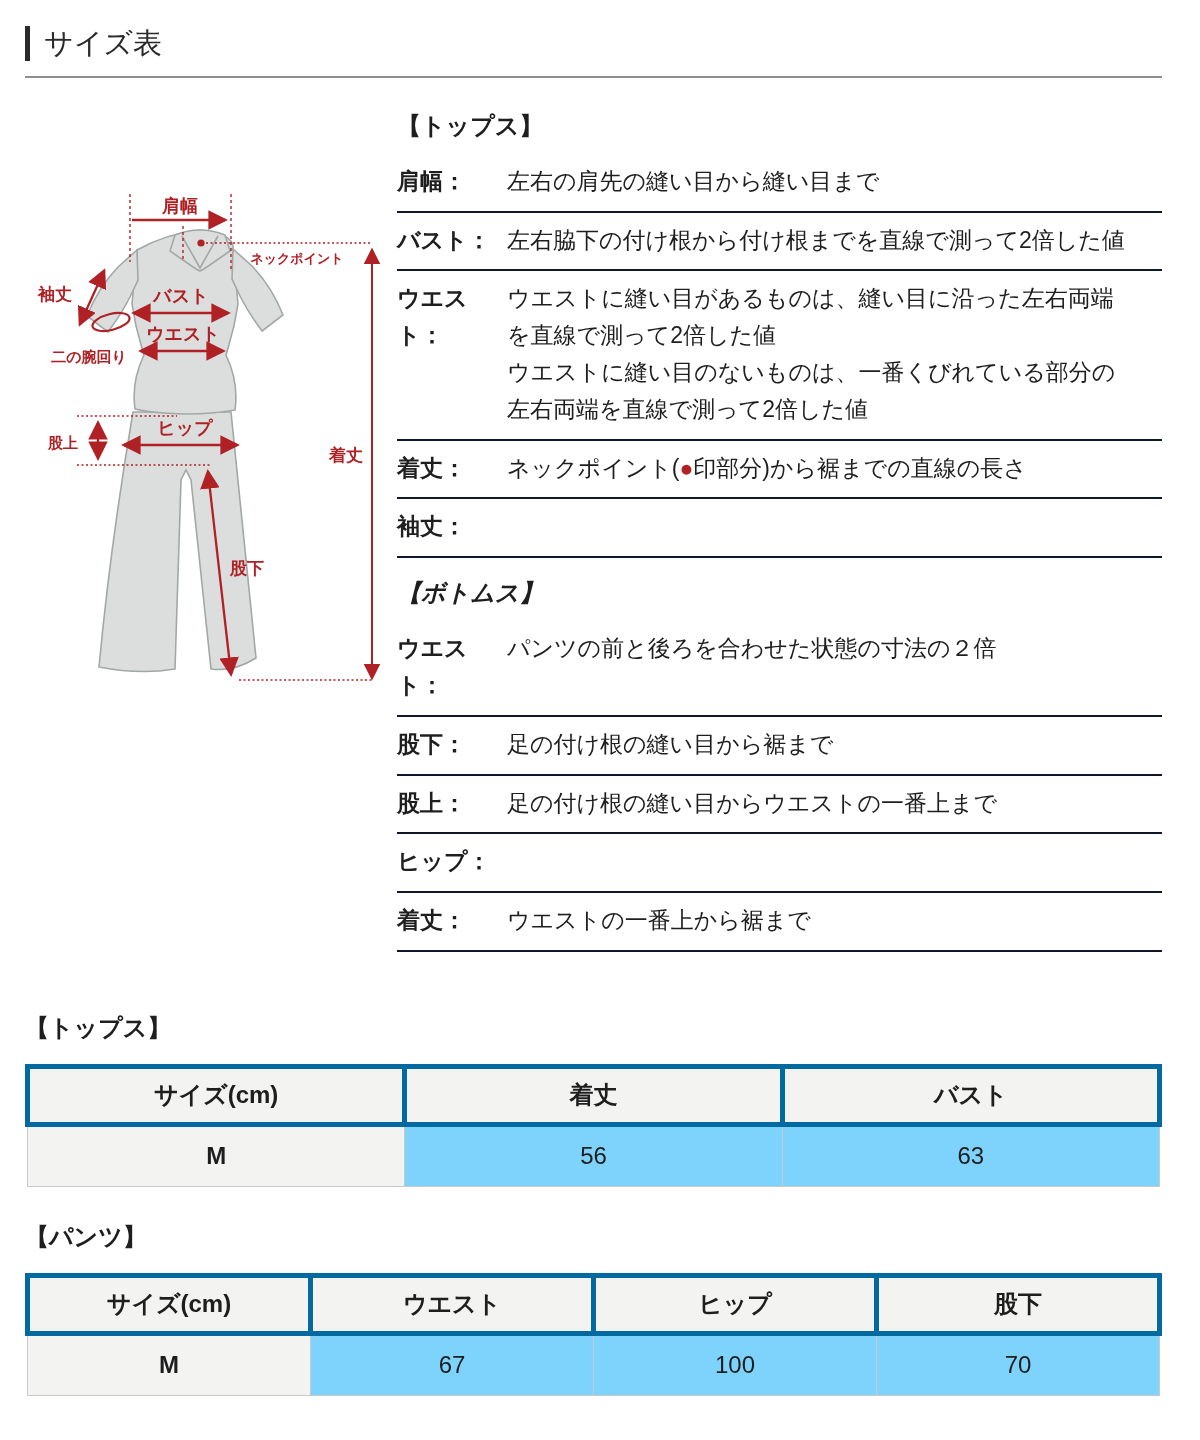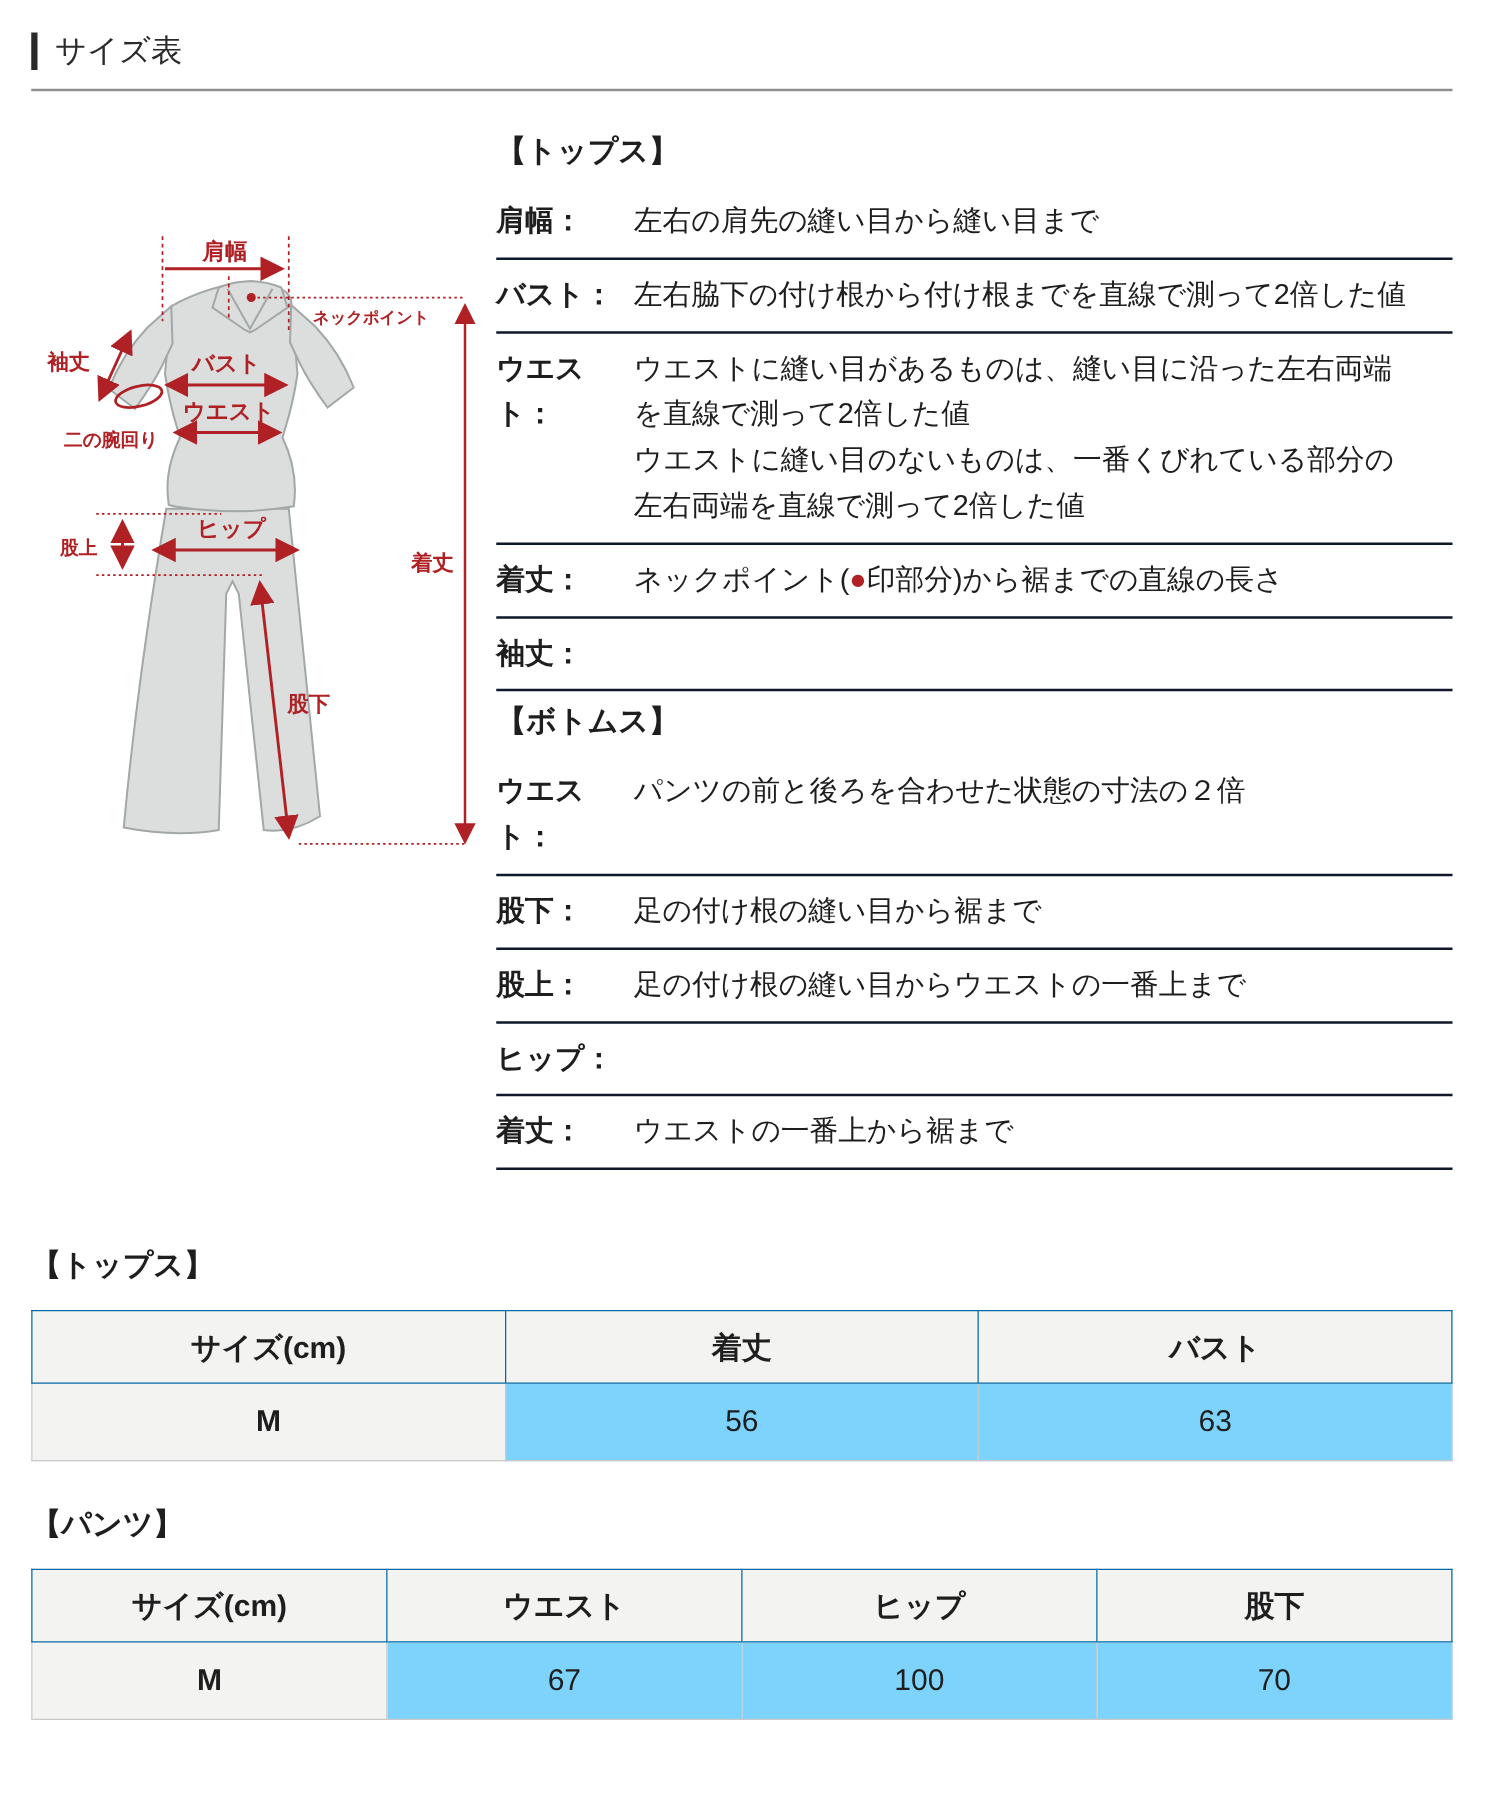--- a/index.html
+++ b/index.html
@@ -6,51 +6,51 @@
   html,body { background:#ffffff; }
   body {
     width:1200px; height:1440px; overflow:hidden;
     font-family:"Liberation Sans","DejaVu Sans",sans-serif;
     color:#1e1e1e;
   }
   .page { padding:26px 38px 0 25px; }
 
   
   .title {
-    font-size:25px; font-weight:400; color:#2a2a2a;
+    font-size:29px; font-weight:400; color:#2a2a2a;
     border-left:5px solid #2a2a2a; padding-left:14px;
     line-height:1.2; margin-bottom:15px;
   }
   .title-rule { border:none; border-top:2px solid #8f8f8f; }
 
   
   .content { display:flex; margin-top:32px; }
   .diagram-col { width:372px; flex:none;text-align:right; }
   .diagram-svg { display:block; margin-top:72px; }
   .defs-col { flex:1; font-size:23px; }
   .def-heading { font-size:24px; font-weight:bold; padding:0 0 12px 0; }
-  .def-heading.second { margin-top:8px; }
+  .def-heading.second { margin-top:19px;font-style:italic; }
   .def-row {
     display:flex; padding:9px 0 11px 0;
     border-bottom:2px solid #0f172a;
   }
   .def-term { width:110px; flex:none; font-weight:bold; line-height:1.6; }
   .def-desc { flex:1; line-height:1.6; white-space:pre-line; }
   .red-dot { color:#B02125; font-size:23px; }
 
   
   .tables { margin-top:60px; }
   .table-label { font-size:24px; font-weight:bold; margin-bottom:20px; }
   table.size {
     width:100%; border-collapse:collapse;
     font-size:24px; text-align:center; table-layout:fixed;
   }
   table.size th {
     background:#f3f3f2; font-weight:bold; height:58px;
-    border:1px solid #0369a1; vertical-align:middle;
+    border:5px solid #0369a1; vertical-align:middle;
   }
   table.size td {
     height:62px; border:1px solid #c9c9c9; vertical-align:middle;
     background:#7dd3fc;
   }
   table.size td.size-col { background:#f3f3f2; font-weight:bold; }
   .table-block + .table-block { margin-top:34px; }
 
   
   .ann-text { fill:#B02125; font-weight:bold; font-family:"Liberation Sans","DejaVu Sans",sans-serif; }

